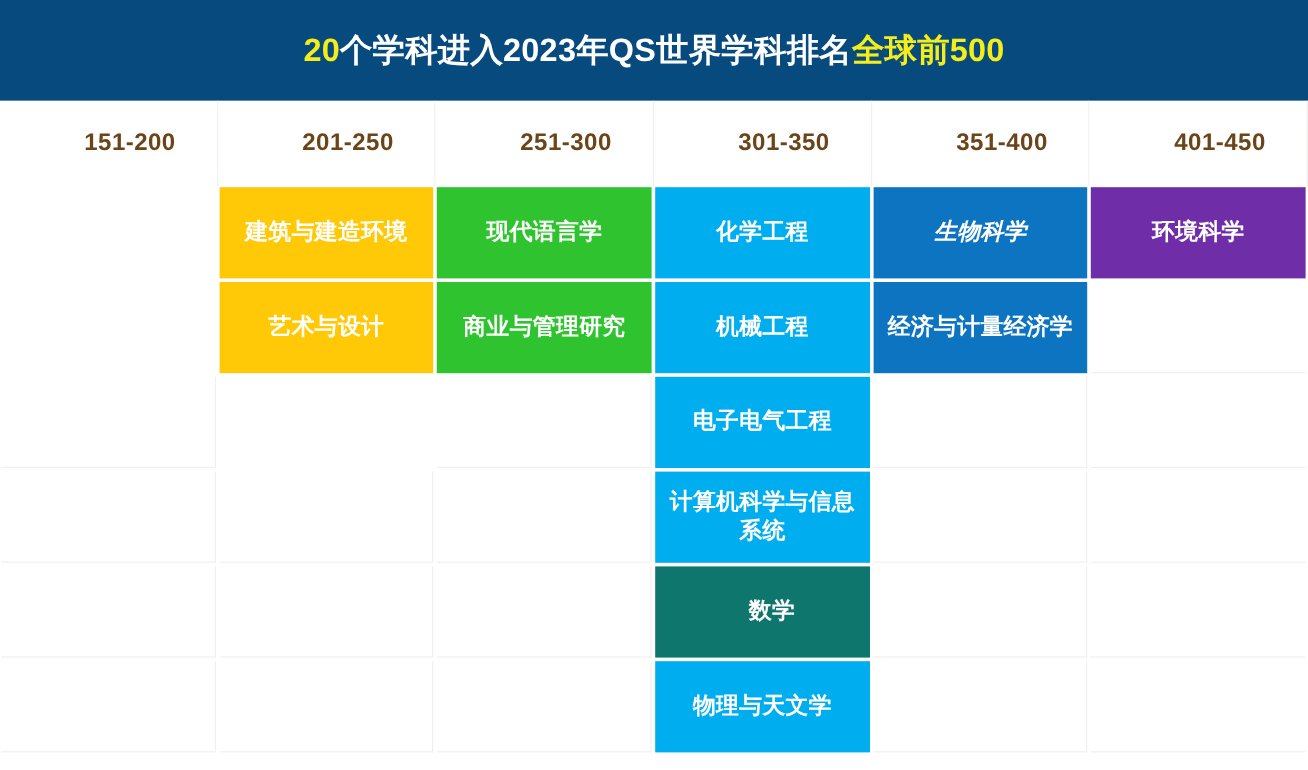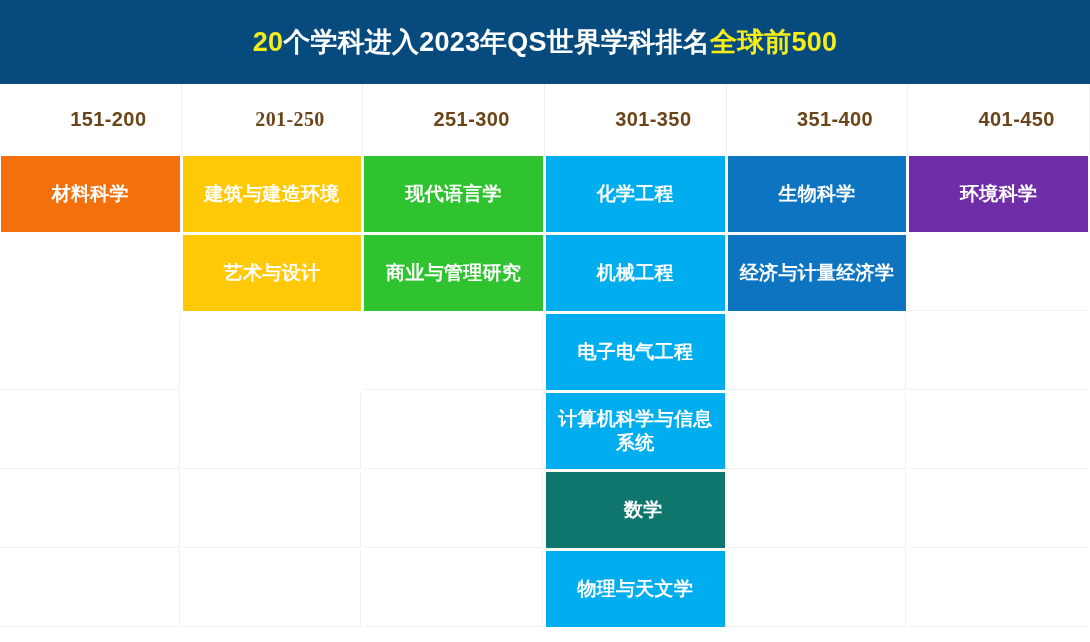--- a/index.html
+++ b/index.html
@@ -110,49 +110,46 @@
   <div class="title-bar">
     <div class="title-text">
       <span class="t-yellow">20</span><span class="t-white">个学科进入2023年QS世界学科排名</span><span class="t-yellow">全球前500</span>
     </div>
   </div>
 
   <div class="grid" id="grid">
       <div class="head-cell" style="grid-area: 1 / 1;">
         <span class="head-label" style="color: rgb(107, 69, 25);">151-200</span>
       </div>
-      <div class="head-cell" style="grid-area: 1 / 2; font-family: Liberation Serif, serif;">
+      <div class="head-cell" style="grid-area: 1 / 2;">
         <span class="head-label" style="color: rgb(107, 69, 25);">201-250</span>
       </div>
       <div class="head-cell" style="grid-area: 1 / 3;">
         <span class="head-label" style="color: rgb(107, 69, 25);">251-300</span>
       </div>
       <div class="head-cell" style="grid-area: 1 / 4;">
         <span class="head-label" style="color: rgb(107, 69, 25);">301-350</span>
       </div>
       <div class="head-cell" style="grid-area: 1 / 5;">
         <span class="head-label" style="color: rgb(107, 69, 25);">351-400</span>
       </div>
       <div class="head-cell" style="grid-area: 1 / 6;">
         <span class="head-label" style="color: rgb(107, 69, 25);">401-450</span>
       </div>
-      <div class="cell" style="grid-area: 2 / 1;">
-        <div class="cell-inner filled" style="background: rgb(243, 112, 13);">材料科学</div>
-      </div>
       <div class="cell" style="grid-area: 2 / 2;">
         <div class="cell-inner filled" style="background: rgb(255, 201, 7);">建筑与建造环境</div>
       </div>
       <div class="cell" style="grid-area: 2 / 3;">
         <div class="cell-inner filled" style="background: rgb(47, 196, 47);">现代语言学</div>
       </div>
       <div class="cell" style="grid-area: 2 / 4;">
         <div class="cell-inner filled" style="background: rgb(0, 174, 239);">化学工程</div>
       </div>
       <div class="cell" style="grid-area: 2 / 5;">
-        <div class="cell-inner filled" style="background: rgb(12, 116, 192);">生物科学</div>
+        <div class="cell-inner filled" style="background: rgb(12, 116, 192); font-style: italic;">生物科学</div>
       </div>
       <div class="cell lastcol" style="grid-area: 2 / 6;">
         <div class="cell-inner filled" style="background: rgb(111, 45, 168);">环境科学</div>
       </div>
       <div class="cell" style="grid-area: 3 / 2;">
         <div class="cell-inner filled" style="background: rgb(255, 201, 7);">艺术与设计</div>
       </div>
       <div class="cell" style="grid-area: 3 / 3;">
         <div class="cell-inner filled" style="background: rgb(47, 196, 47);">商业与管理研究</div>
       </div>

